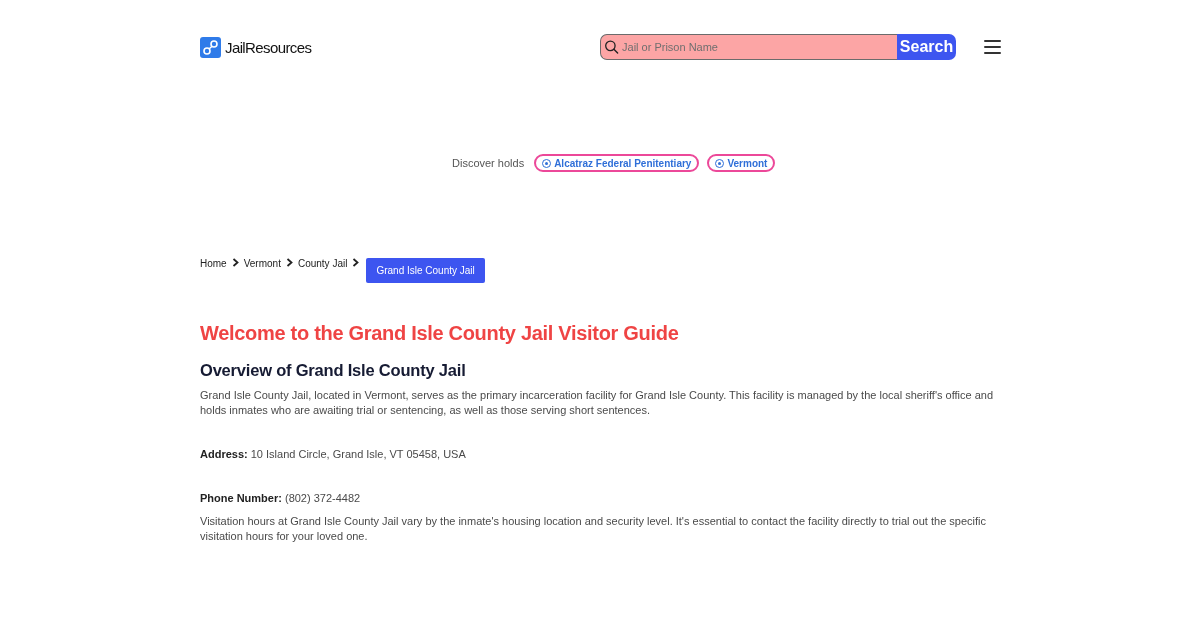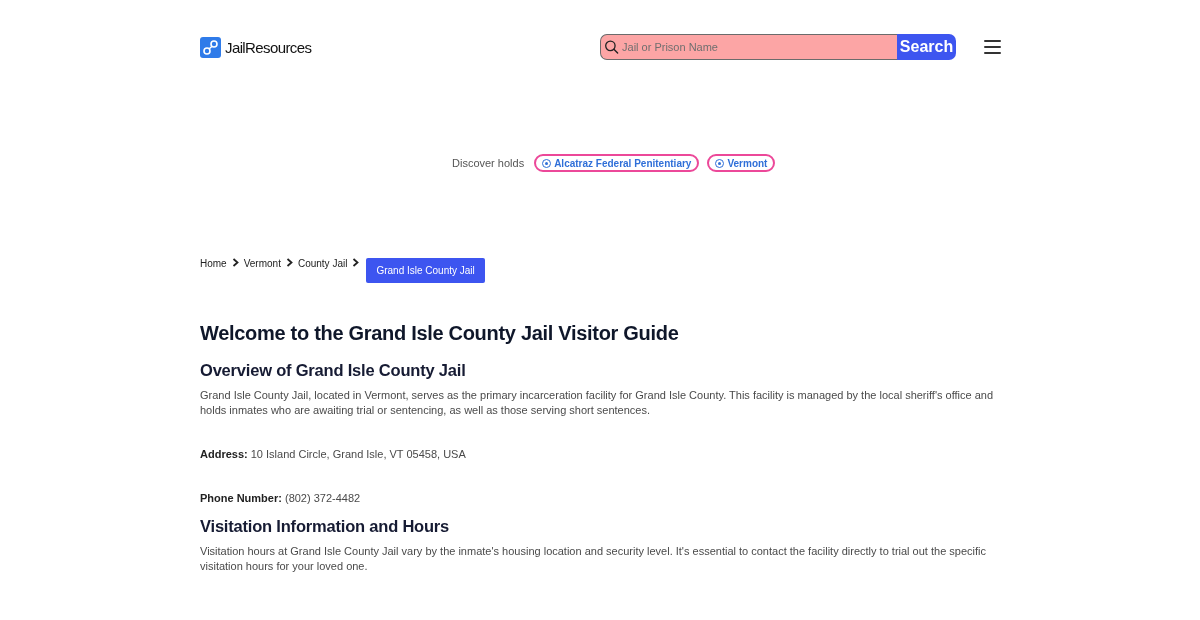--- a/index.html
+++ b/index.html
@@ -27,21 +27,21 @@
     .chip { display: inline-flex; align-items: center; gap: 3px; height: 18px; padding: 0 6px; border: 2px solid #ec4899; border-radius: 9px; font-size: 10px; font-weight: bold; color: #2f6fd8; text-decoration: none; cursor: pointer; }
     .chip-icon { width: 9px; height: 9px; border: 1px solid #2f6fd8; border-radius: 50%; position: relative; }
     .chip-icon::after { content: ""; position: absolute; left: 2px; top: 2px; width: 3px; height: 3px; background: #2f6fd8; border-radius: 50%; }
 
     .breadcrumb { position: absolute; top: 258px; left: 200px; display: flex; align-items: flex-start; font-size: 10px; color: #222; }
     .crumb { color: #222; text-decoration: none; cursor: pointer; }
     .crumb-sep { margin: 0 5px; width: 7px; height: 9px; }
     .crumb-current { background: #3d55f0; color: #fff; padding: 7px 10px; border-radius: 2px; margin-left: 2px; }
 
     .content { position: absolute; left: 200px; top: 318px; width: 810px; }
-    h1.page-title { font-size: 20px; font-weight: bold; color: #0f172a; letter-spacing: -0.3px; margin-bottom: 10px; line-height: 30px; }
+    h1.page-title { font-size: 20px; font-weight: bold; color: #ef4444; letter-spacing: -0.3px; margin-bottom: 10px; line-height: 30px; }
     h2.section-title { font-size: 16.5px; font-weight: bold; color: #161b33; letter-spacing: -0.2px; line-height: 24px; margin-bottom: 6px; }
     p.body-text { font-size: 11px; color: #4a4a4a; line-height: 15px; margin-bottom: 8px; }
     p.field { font-size: 11px; color: #4a4a4a; line-height: 15px; margin-bottom: 8px; margin-top: 29px; }
     p.field b { color: #222; }
   </style>
 </head>
 <body>
 
 <header class="header">
   <a class="logo">
@@ -115,17 +115,16 @@
       <span>10 Island Circle, Grand Isle, VT 05458, USA</span>
     </p>
     <p class="field">
       <b>Phone Number:</b>
       <span>(802) 372-4482</span>
     </p>
   </section>
 
 
   <section>
-    <h2 class="section-title">Visitation Information and Hours</h2>
     <p class="body-text">Visitation hours at Grand Isle County Jail vary by the inmate's housing location and security level. It's essential to contact the facility directly to trial out the specific visitation hours for your loved one.</p>
   </section>
 
 </main>
 
 </body></html>

